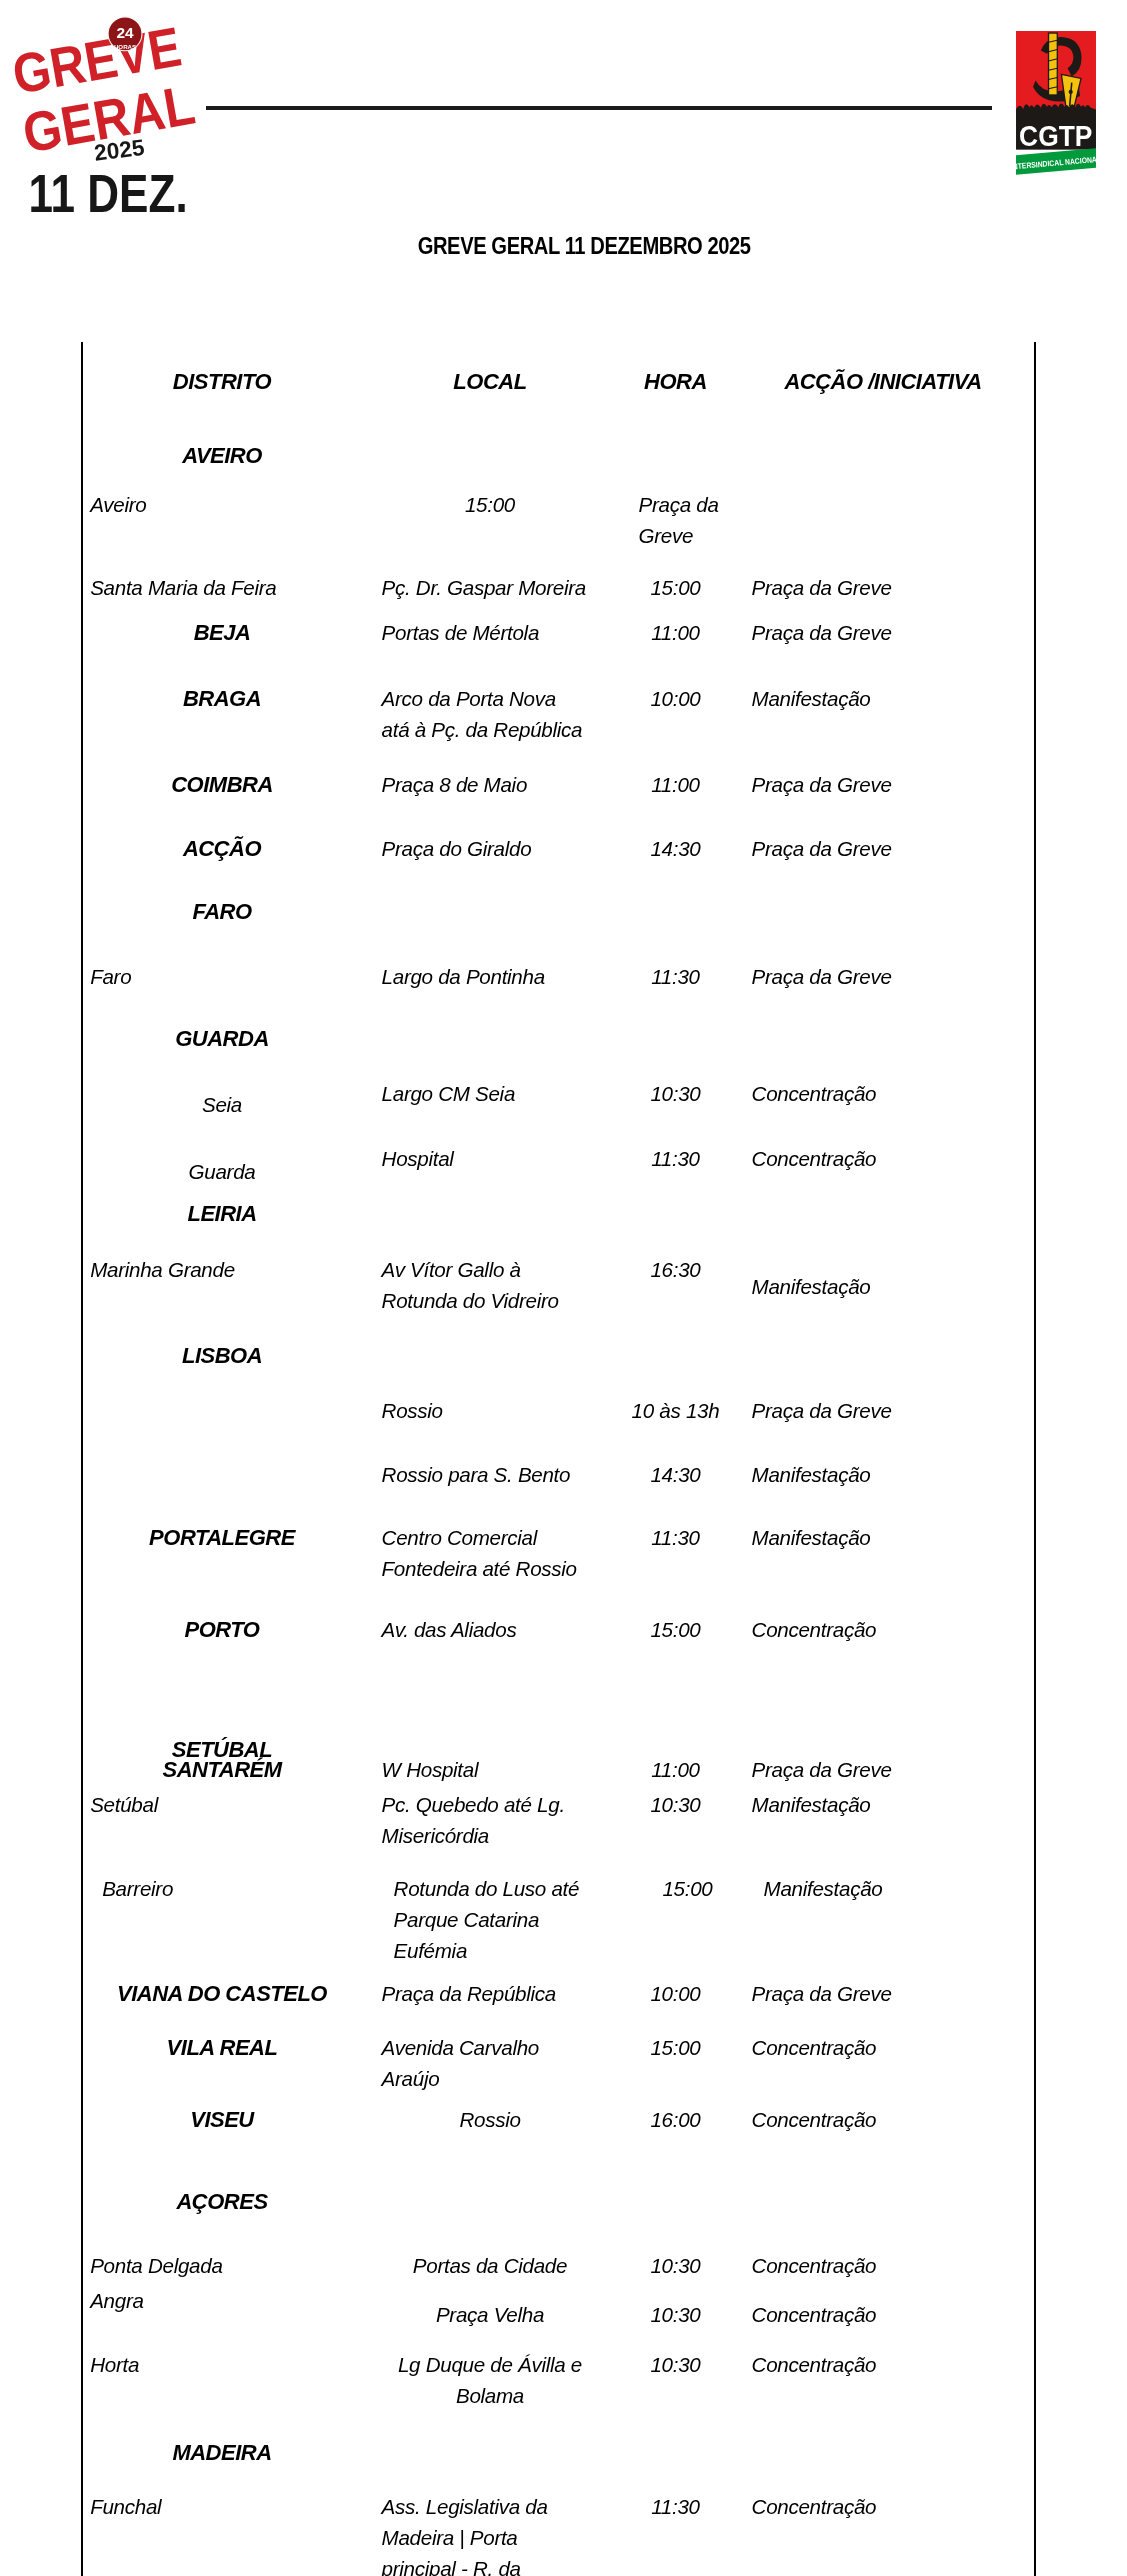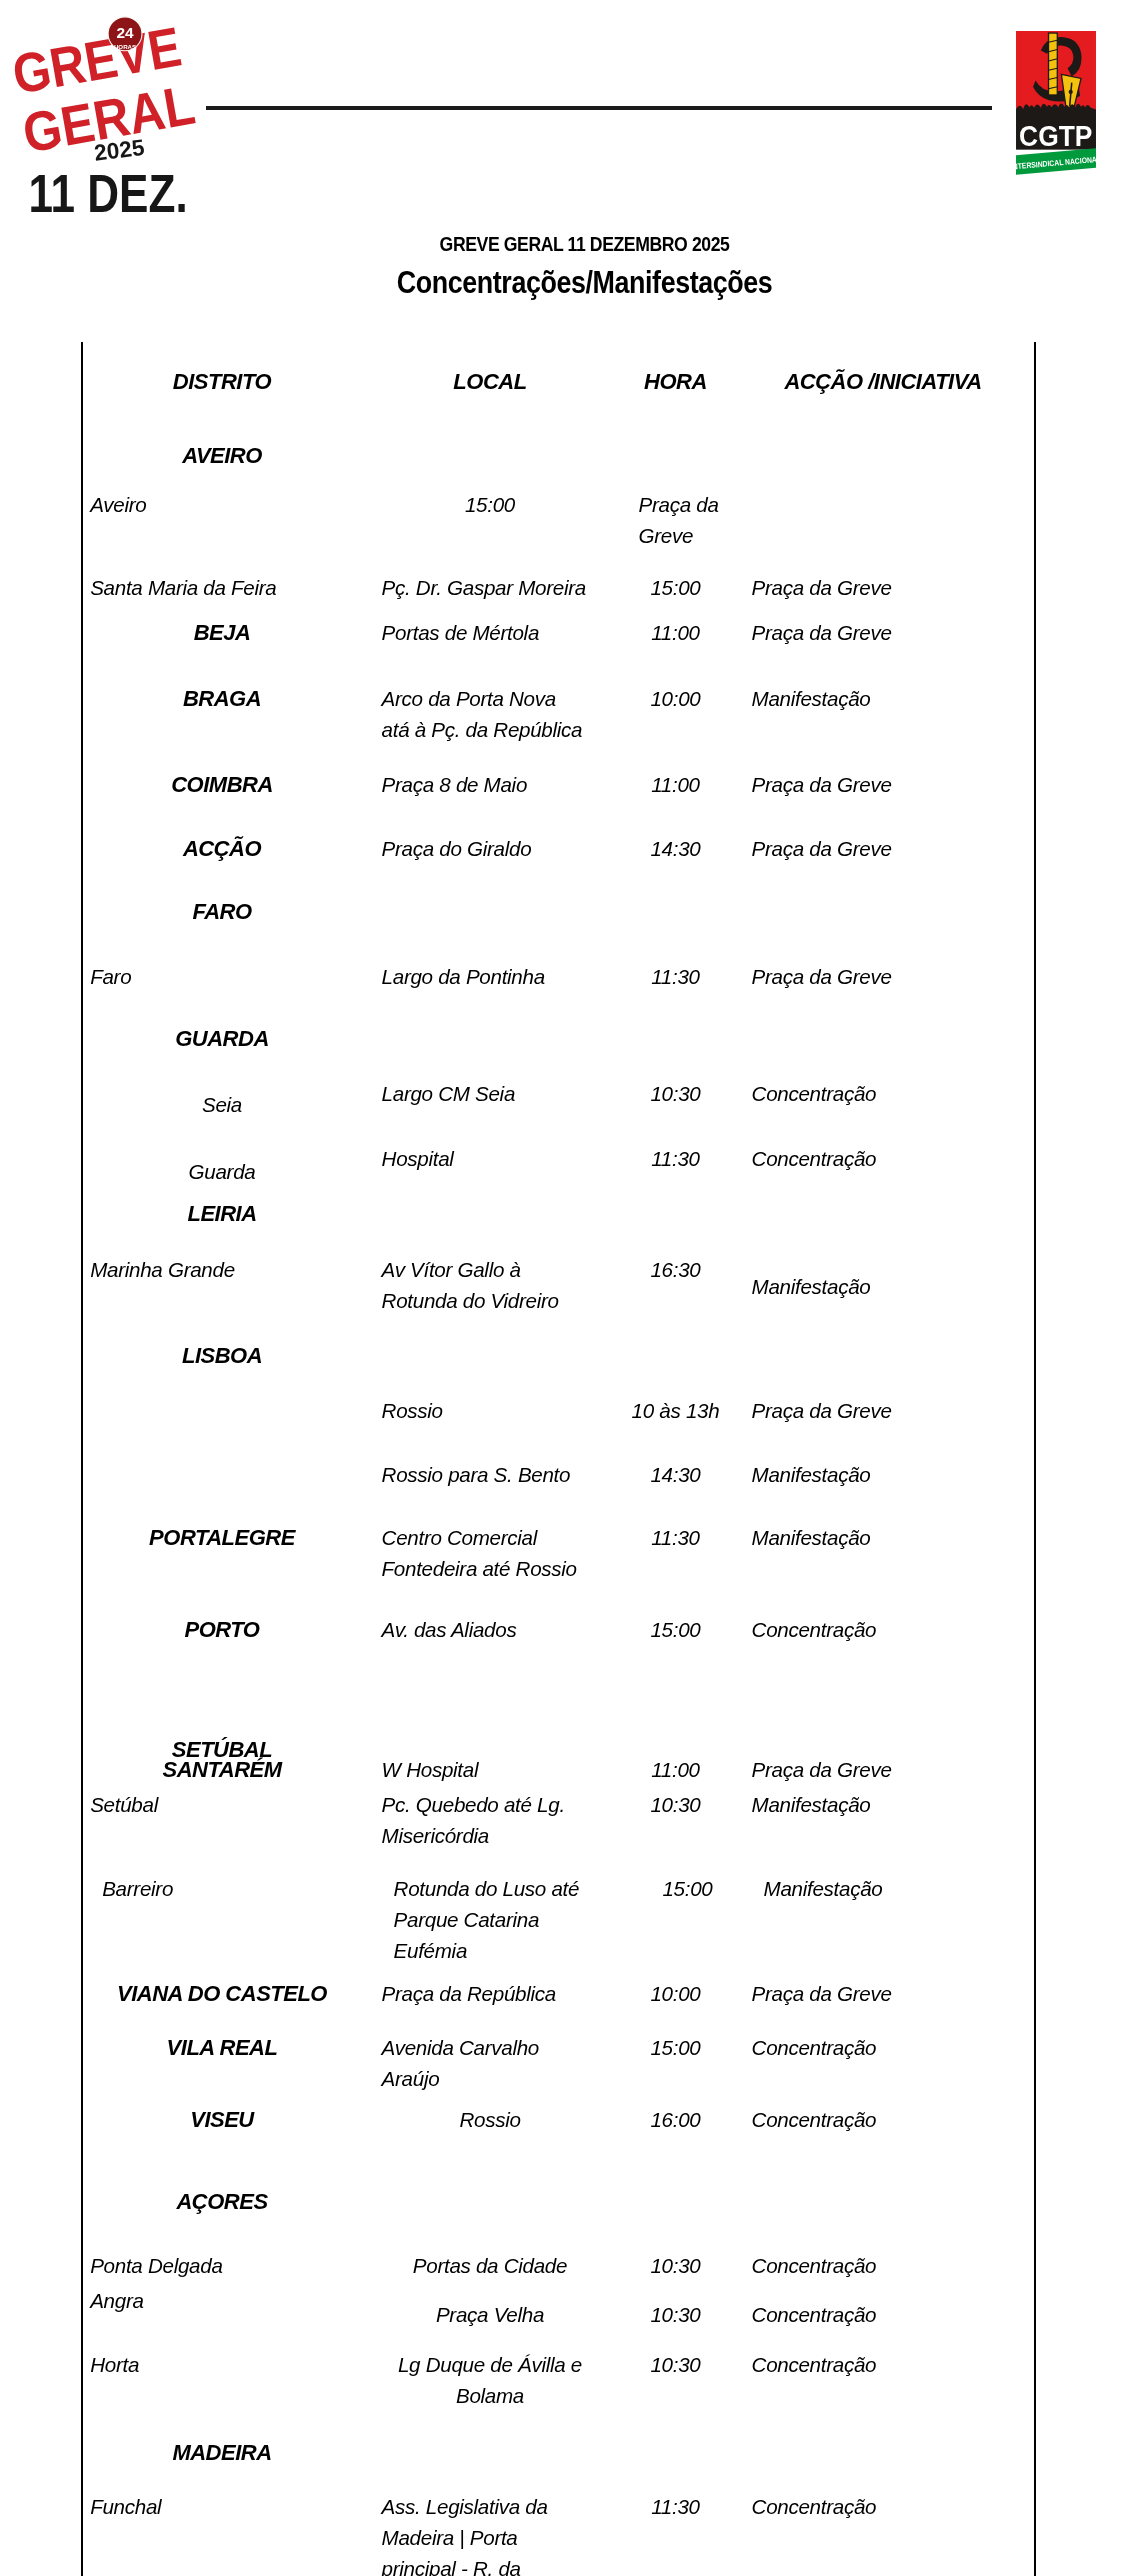--- a/index.html
+++ b/index.html
@@ -11,21 +11,21 @@
   }
   
   .letterhead { position:absolute; left:0; top:0; width:1128px; height:258px; }
   .greve-logo { position:absolute; left:13px; top:9.3px; width:185px; height:211px; }
   .header-rule { position:absolute; left:206px; top:106px; width:786px; height:3.6px; background:#1b1b1b; }
   .cgtp-logo { position:absolute; left:1016px; top:31px; width:80px; height:146px; }
 
   
   .title-block { position:absolute; left:107px; top:232px; width:955px; text-align:center; }
   .title-line { font-weight:700; color:#000; }
-  .t1 { font-size:21px; }
+  .t1 { font-size:24px; }
   .t2 { font-size:32px; margin-top:8.2px; }
   .cond { display:inline-block; transform:scaleX(.84); transform-origin:center; letter-spacing:-0.5px; white-space:nowrap; }
 
   
   .frame {
     position:absolute; left:81px; top:342px; width:955px; height:2282px;
     border-left:2.1px solid #000; border-right:2.1px solid #000; border-bottom:3.1px solid #000;
     box-sizing:border-box;
   }
   .row {
@@ -90,21 +90,20 @@
     <text x="77" y="222" text-anchor="middle" font-size="56" font-weight="bold" fill="#ffffff" textLength="142" lengthAdjust="spacingAndGlyphs">CGTP</text>
     <g transform="rotate(-5 77 252)">
       <rect x="-16" y="234" width="186" height="38" fill="#009a3d"></rect>
       <text x="77" y="261" text-anchor="middle" font-size="15.5" font-weight="bold" fill="#ffffff" textLength="175" lengthAdjust="spacingAndGlyphs">INTERSINDICAL NACIONAL</text>
     </g>
   </svg>
 </div>
 
 <div class="title-block">
   <div class="title-line t1"><span class="cond">GREVE GERAL 11 DEZEMBRO 2025</span></div>
-  <div class="title-line t2"><span class="cond">Concentrações/Manifestações</span></div>
 </div>
 
 <div class="frame">
   <div class="row thead" style="top:24px">
     <div class="cell">DISTRITO</div>
     <div class="cell">LOCAL</div>
     <div class="cell">HORA</div>
     <div class="cell">ACÇÃO /INICIATIVA</div>
   </div>
   <div id="tbody">

